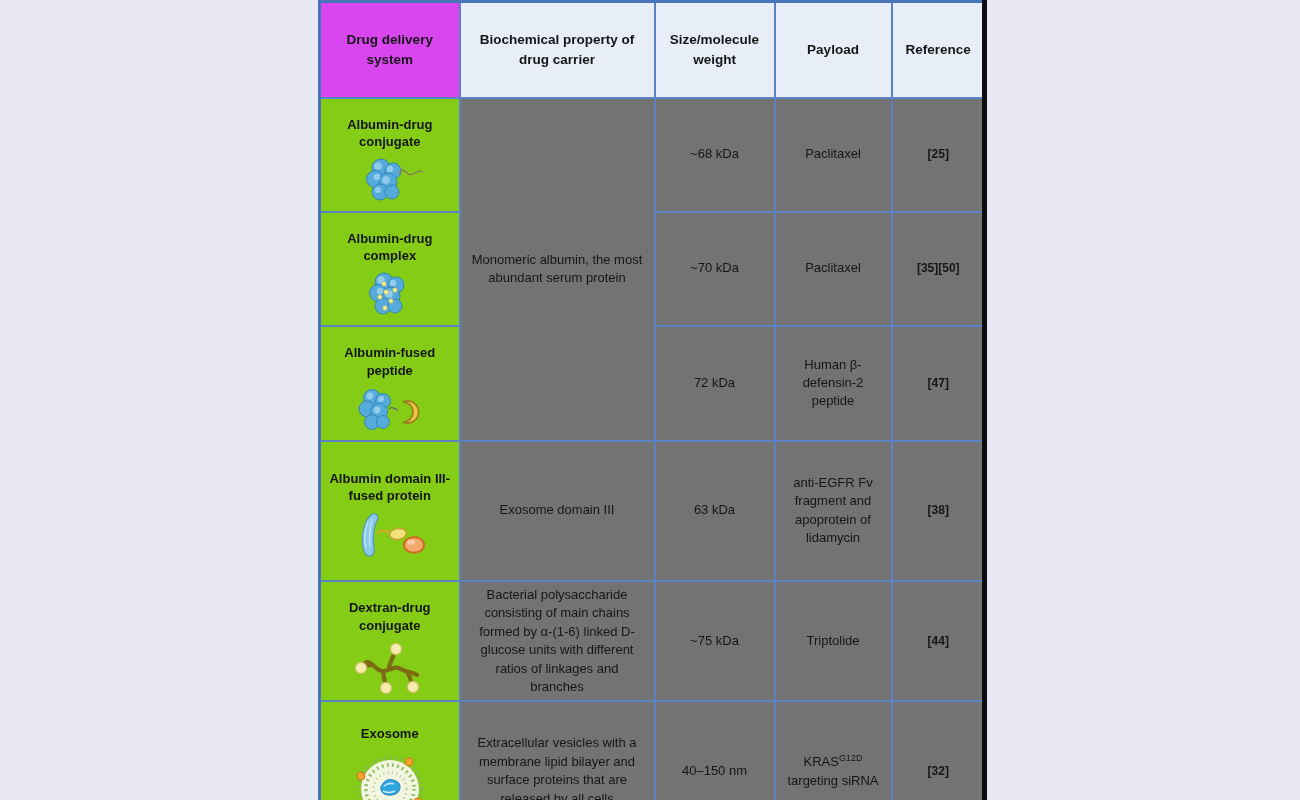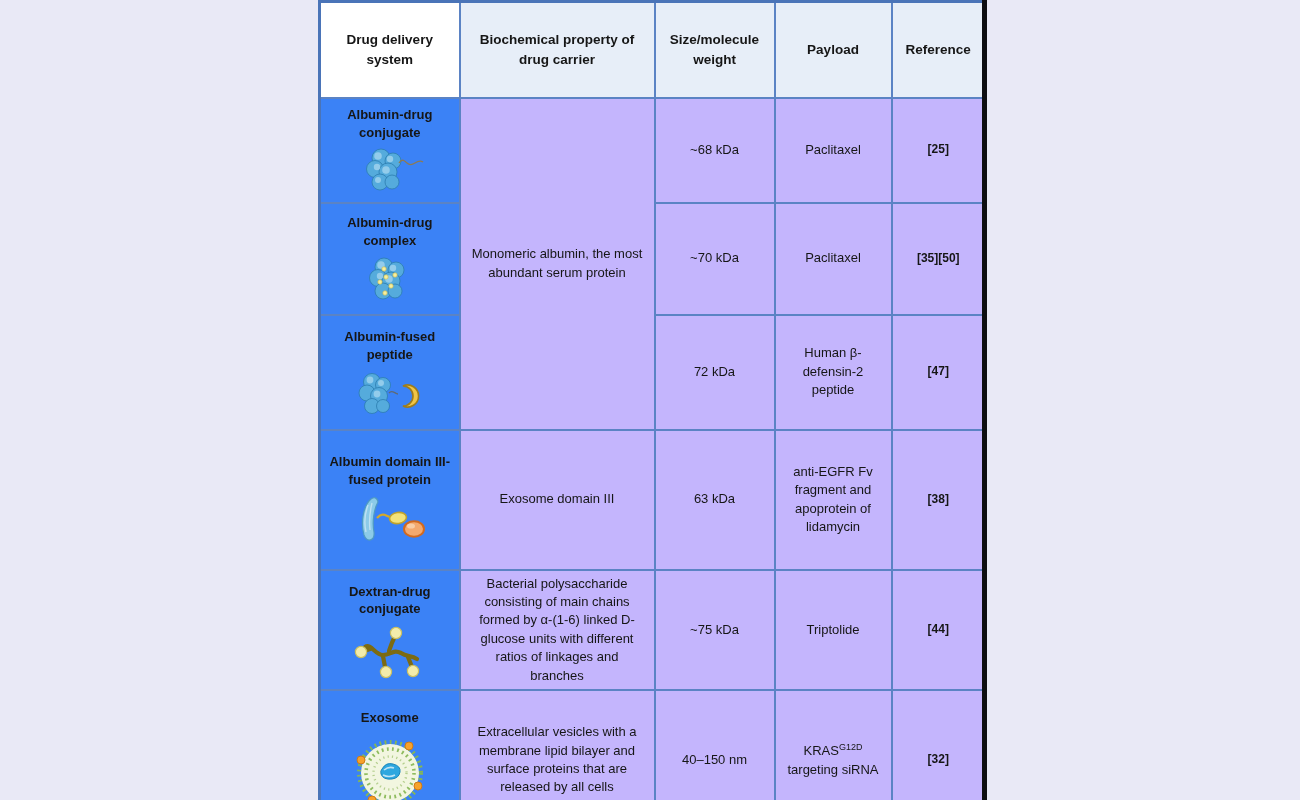--- a/index.html
+++ b/index.html
@@ -27,39 +27,39 @@
     color: #161616;
     overflow: hidden;
   }
   th.hd {
     background: #e7eef8;
     font-size: 13.5px;
     font-weight: bold;
     line-height: 1.45;
     padding: 4px 6px;
   }
-  th.hd.first { background: #ffffff; }
+  th.hd.first { background: #d946ef; }
   tr.hdr { height: 96px; }
   tr.r1 { height: 105px; }
   tr.r2 { height: 112px; }
   tr.r3 { height: 115px; }
   tr.r4 { height: 140px; }
   tr.r5 { height: 109px; }
   tr.r6 { height: 140px; }
   td.sys {
-    background: #3b82f6;
+    background: #84cc16;
     vertical-align: top;
-    padding-top: 7px;
+    padding-top: 17px;
     font-weight: bold;
     font-size: 13px;
     line-height: 1.35;
   }
   td.sys .icon-holder { margin-top: 2px; display: flex; justify-content: center; }
   td.cell {
-    background: #c4b5fd;
+    background: #737373;
     font-size: 13px;
     line-height: 1.42;
     padding: 4px 7px;
   }
   td.cell.ref { font-weight: bold; font-size: 12px; }
   td.cell sup { font-size: 9px; vertical-align: super; }
   .black-edge {
     position: absolute; left: 982px; top: 0; width: 5px; height: 800px;
     background: #0e0e12;
   }

